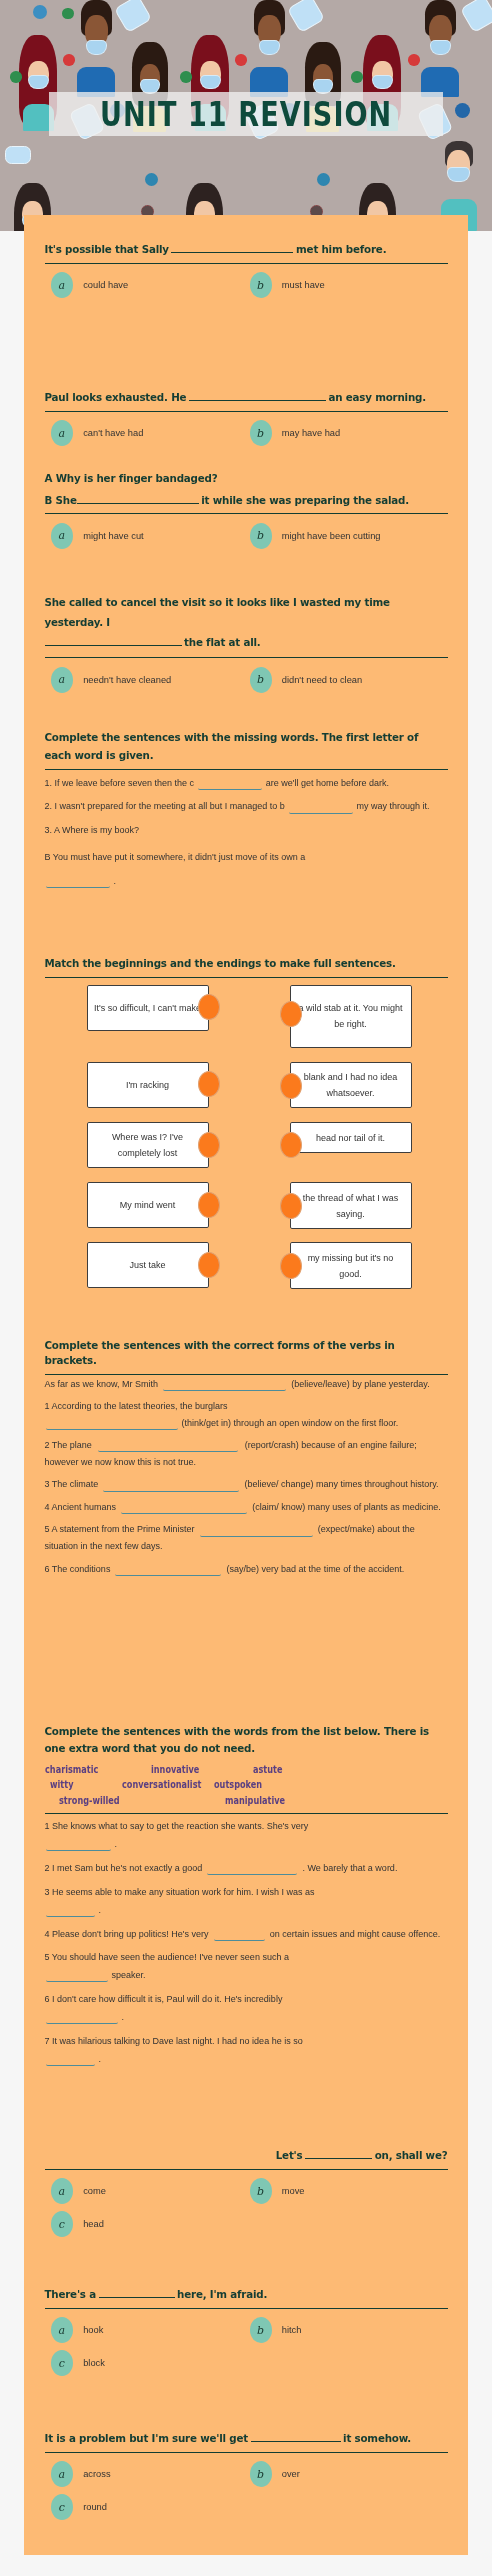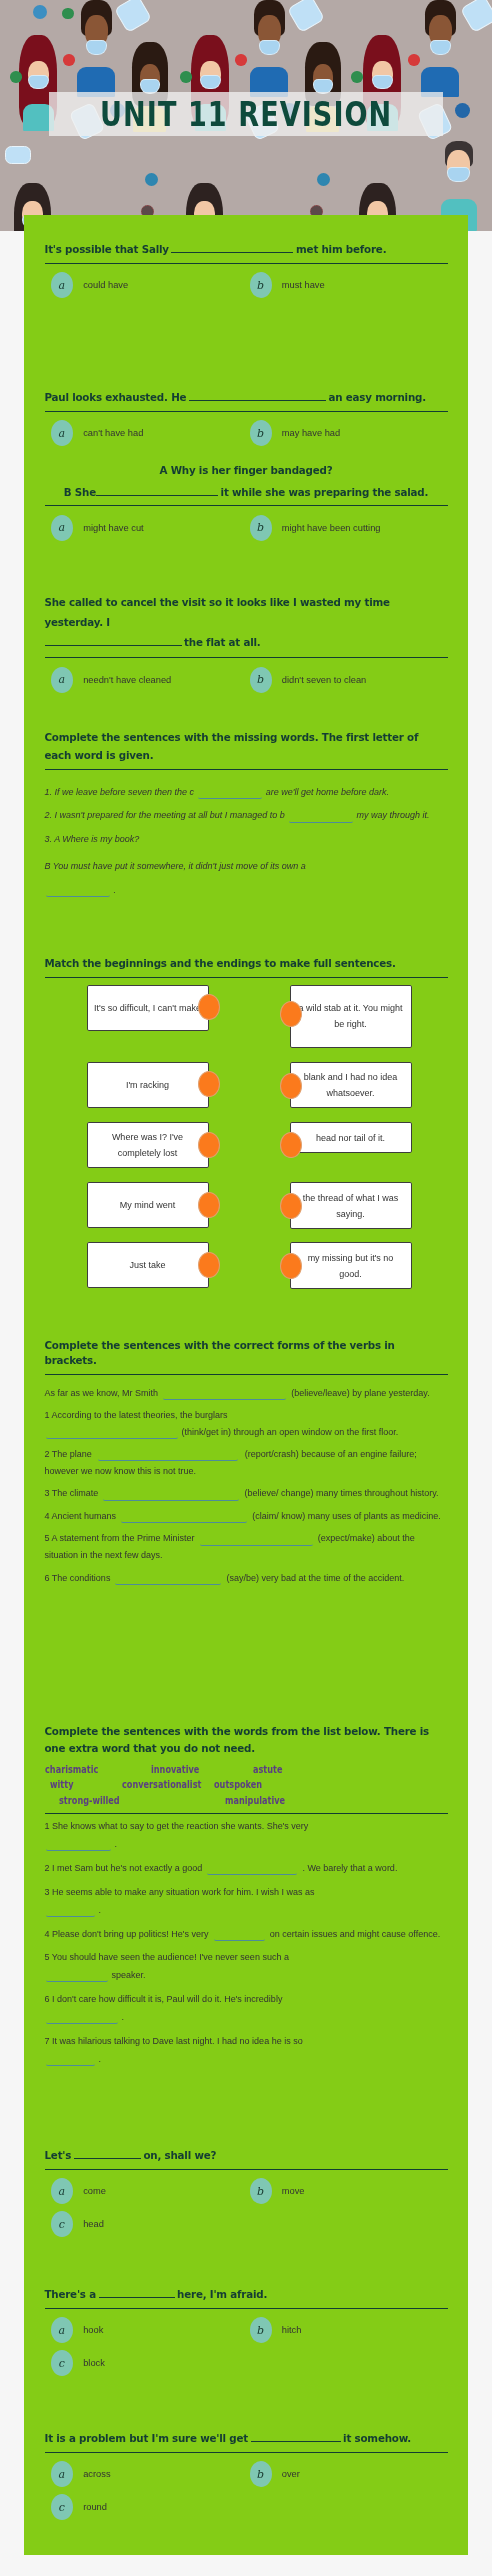--- a/index.html
+++ b/index.html
@@ -28,21 +28,21 @@
   .title-banner span {
     font-family: "DejaVu Sans", sans-serif; font-weight: bold;
     font-size: 33px; letter-spacing: 1.3px; color: #0e4a3c;
     transform: scaleX(0.82);
     display: inline-block;
   }
 
   
   .card {
     position: absolute; left: 24px; top: 215px; width: 444px; height: 2340px;
-    background: #84cc16;
+    background: #fdba74;
   }
   .section { position: absolute; left: 20.5px; width: 403px; }
   .q-heading {
     font-family: "DejaVu Sans", sans-serif; font-weight: bold; color: #143d33;
     font-size: 10.3px; line-height: 15.4px; letter-spacing: -0.2px;
     transform-origin: left top;
   }
   .q-heading .blank { display: inline-block; border-bottom: 1.3px solid #143d33; height: 9px; vertical-align: baseline; margin: 0 2.6px; }
   .divider { height: 0.6px; background: #123d32; width: 403px; margin-top: 5.1px; }
 
@@ -219,21 +219,21 @@
         <div class="bubble">a</div>
         <div class="label">can't have had</div>
       </div>
       <div class="opt" style="left:205px;">
         <div class="bubble">b</div>
         <div class="label">may have had</div>
       </div>
     </div>
   </div>
 
-  <div class="section" style="top:248px;text-align:center;">
+  <div class="section" style="top:256px;">
     <div class="q-heading" style="margin-bottom:6.4px;">A Why is her finger bandaged?</div>
     <div class="q-heading">
       <span>B She</span><span class="blank" style="width:122px;margin-left:0;"></span><span>it while she was preparing the salad.</span>
     </div>
     <div class="divider"></div>
     <div class="options">
       <div class="opt" style="left:6.4px;">
         <div class="bubble">a</div>
         <div class="label">might have cut</div>
       </div>
@@ -249,29 +249,29 @@
       <span>She called to cancel the visit so it looks like I wasted my time yesterday. I</span><br><span class="blank" style="width:137px;margin-left:0;"></span><span>the flat at all.</span>
     </div>
     <div class="divider"></div>
     <div class="options">
       <div class="opt" style="left:6.4px;">
         <div class="bubble">a</div>
         <div class="label">needn't have cleaned</div>
       </div>
       <div class="opt" style="left:205px;">
         <div class="bubble">b</div>
-        <div class="label">didn't seven to clean</div>
+        <div class="label">didn't need to clean</div>
       </div>
     </div>
   </div>
 
   <div class="section" style="top:513px;">
     <div class="q-heading" style="line-height:18px;">Complete the sentences with the missing words. The first letter of each word is given.</div>
     <div class="divider"></div>
-    <div class="para" style="margin-top:13px;line-height:18px;font-style:italic;">
+    <div class="para" style="margin-top:4px;line-height:18px;">
       <p><span>1. If we leave before seven then the c</span><span class="gap" style="width:64px;"></span><span>are we'll get home before dark.</span></p>
       <p><span>2. I wasn't prepared for the meeting at all but I managed to b</span><span class="gap" style="width:64px;"></span><span>my way through it.</span></p>
       <p><span>3. A Where is my book?</span></p>
       <p style="line-height:24px;"><span>B You must have put it somewhere, it didn't just move of its own a</span><br><span class="gap" style="width:64px;margin-left:1.3px;"></span><span>.</span></p>
     </div>
   </div>
 
   <div class="section" style="top:741px;">
     <div class="q-heading">Match the beginnings and the endings to make full sentences.</div>
     <div class="divider"></div>
@@ -320,21 +320,21 @@
       <div class="mbox" style="left:245px;top:265px;width:122px;height:47px;">
           <span>my missing but it's no good.</span>
         </div>
       <div class="dot" style="left:235px;top:276px;"></div>
     </div>
   </div>
 
   <div class="section" style="top:1123px;">
     <div class="q-heading">Complete the sentences with the correct forms of the verbs in brackets.</div>
     <div class="divider"></div>
-    <div class="para" style="margin-top:10px;line-height:16.7px;">
+    <div class="para" style="margin-top:1px;line-height:16.7px;">
       <p><span>As far as we know, Mr Smith</span><span class="gap" style="width:123px;margin:0 5.1px;"></span><span>(believe/leave) by plane yesterday.</span></p>
       <p><span>1 According to the latest theories, the burglars</span><br><span class="gap" style="width:132px;margin-left:1.3px;"></span><span>(think/get in) through an open window on the first floor.</span></p>
       <p><span>2 The plane</span><span class="gap" style="width:140px;margin:0 6.4px;"></span><span>(report/crash) because of an engine failure; however we now know this is not true.</span></p>
       <p><span>3 The climate</span><span class="gap" style="width:136px;margin:0 5.1px;"></span><span>(believe/ change) many times throughout history.</span></p>
       <p><span>4 Ancient humans</span><span class="gap" style="width:126px;margin:0 5.1px;"></span><span>(claim/ know) many uses of plants as medicine.</span></p>
       <p><span>5 A statement from the Prime Minister</span><span class="gap" style="width:113px;margin:0 5.1px;"></span><span>(expect/make) about the situation in the next few days.</span></p>
       <p><span>6 The conditions</span><span class="gap" style="width:106px;margin:0 5.1px;"></span><span>(say/be) very bad at the time of the accident.</span></p>
     </div>
   </div>
 
@@ -355,21 +355,21 @@
       <p><span>1 She knows what to say to get the reaction she wants. She's very</span><br><span class="gap" style="width:65px;margin-left:1.3px;"></span><span>.</span></p>
       <p><span>2 I met Sam but he's not exactly a good</span><span class="gap" style="width:90px;margin:0 5.1px;"></span><span>. We barely that a word.</span></p>
       <p><span>3 He seems able to make any situation work for him. I wish I was as</span><br><span class="gap" style="width:49px;margin-left:1.3px;"></span><span>.</span></p>
       <p><span>4 Please don't bring up politics! He's very</span><span class="gap" style="width:51px;margin:0 5.1px;"></span><span>on certain issues and might cause offence.</span></p>
       <p><span>5 You should have seen the audience! I've never seen such a</span><br><span class="gap" style="width:62px;margin-left:1.3px;"></span><span>speaker.</span></p>
       <p><span>6 I don't care how difficult it is, Paul will do it. He's incredibly</span><br><span class="gap" style="width:72px;margin-left:1.3px;"></span><span>.</span></p>
       <p><span>7 It was hilarious talking to Dave last night. I had no idea he is so</span><br><span class="gap" style="width:49px;margin-left:1.3px;"></span><span>.</span></p>
     </div>
   </div>
 
-  <div class="section" style="top:1933px;">
+  <div class="section" style="top:1933px;text-align:right;">
     <div class="q-heading">
       <span>Let's</span><span class="blank" style="width:67px;"></span><span>on, shall we?</span>
     </div>
     <div class="divider"></div>
     <div class="options" style="height:60px;margin-top:9px;">
       <div class="opt" style="left:6.4px;top:0;">
         <div class="bubble">a</div>
         <div class="label">come</div>
       </div>
       <div class="opt" style="left:205px;top:0;">

